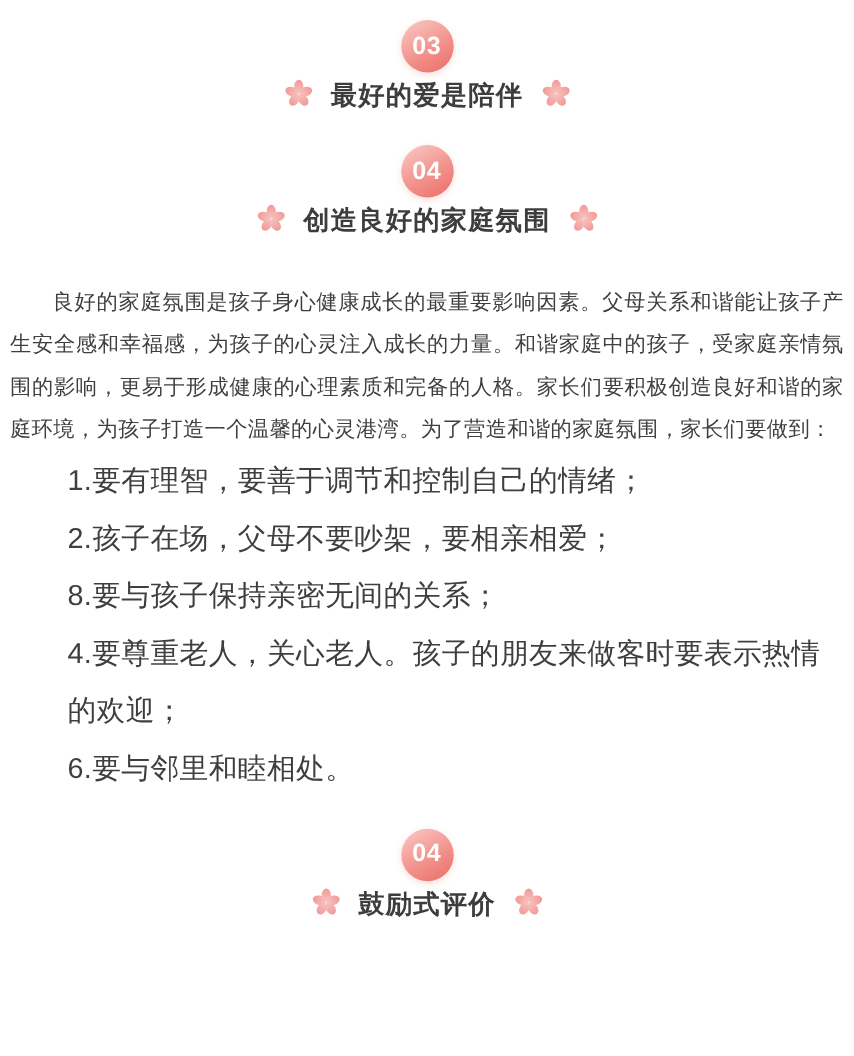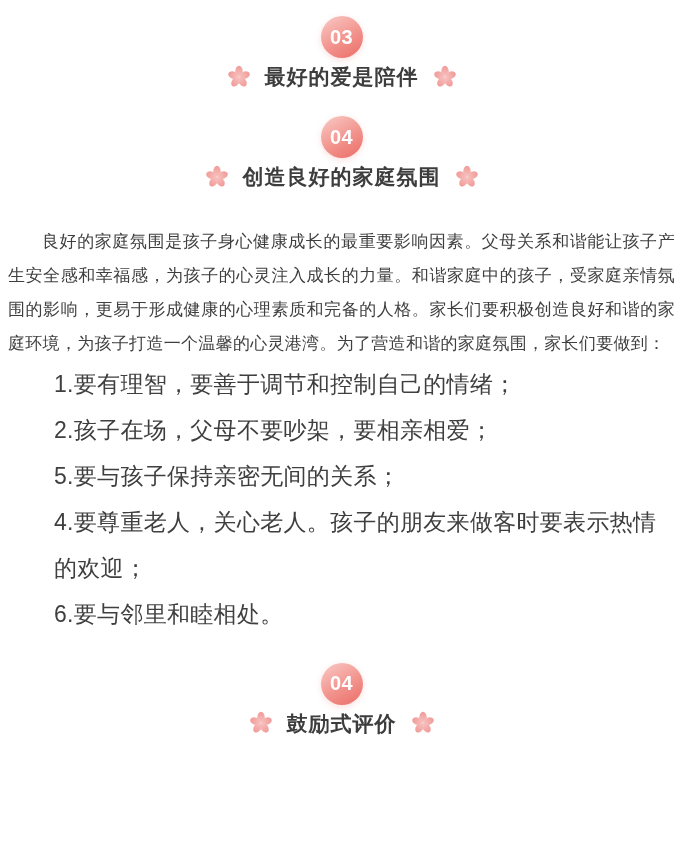--- a/index.html
+++ b/index.html
@@ -37,21 +37,20 @@
     display: flex;
     align-items: center;
     justify-content: center;
     letter-spacing: 0.5px;
     box-shadow: 0 2px 6px rgba(238, 130, 124, 0.25);
     text-align: center;
   }
   .heading-row {
     margin-top: 5px;
     display: flex;
-    align-items: center;
     justify-content: center;
     gap: 14px;
   }
   .heading {
     font-size: 21px;
     font-weight: bold;
     color: #3d3d3d;
     letter-spacing: 1px;
     line-height: 1.3;
   }
@@ -147,21 +146,21 @@
           <ellipse cx="12" cy="6.2" rx="3.7" ry="5.4" transform="rotate(144 12 12)"></ellipse>
           <ellipse cx="12" cy="6.2" rx="3.7" ry="5.4" transform="rotate(216 12 12)"></ellipse>
           <ellipse cx="12" cy="6.2" rx="3.7" ry="5.4" transform="rotate(288 12 12)"></ellipse>
         </g>
       </svg>
     </div>
     <p class="body-text">良好的家庭氛围是孩子身心健康成长的最重要影响因素。父母关系和谐能让孩子产生安全感和幸福感，为孩子的心灵注入成长的力量。和谐家庭中的孩子，受家庭亲情氛围的影响，更易于形成健康的心理素质和完备的人格。家长们要积极创造良好和谐的家庭环境，为孩子打造一个温馨的心灵港湾。为了营造和谐的家庭氛围，家长们要做到：</p>
     <ul class="num-list">
       <li>1.要有理智，要善于调节和控制自己的情绪；</li>
       <li>2.孩子在场，父母不要吵架，要相亲相爱；</li>
-      <li>5.要与孩子保持亲密无间的关系；</li>
+      <li>8.要与孩子保持亲密无间的关系；</li>
       <li>4.要尊重老人，关心老人。孩子的朋友来做客时要表示热情的欢迎；</li>
       <li>6.要与邻里和睦相处。</li>
     </ul>
   </div>
 
   <div class="section">
     <div class="badge">04</div>
     <div class="heading-row">
       <svg class="flower" viewBox="0 0 24 24">
         <g fill="url(#flowerGrad)">

